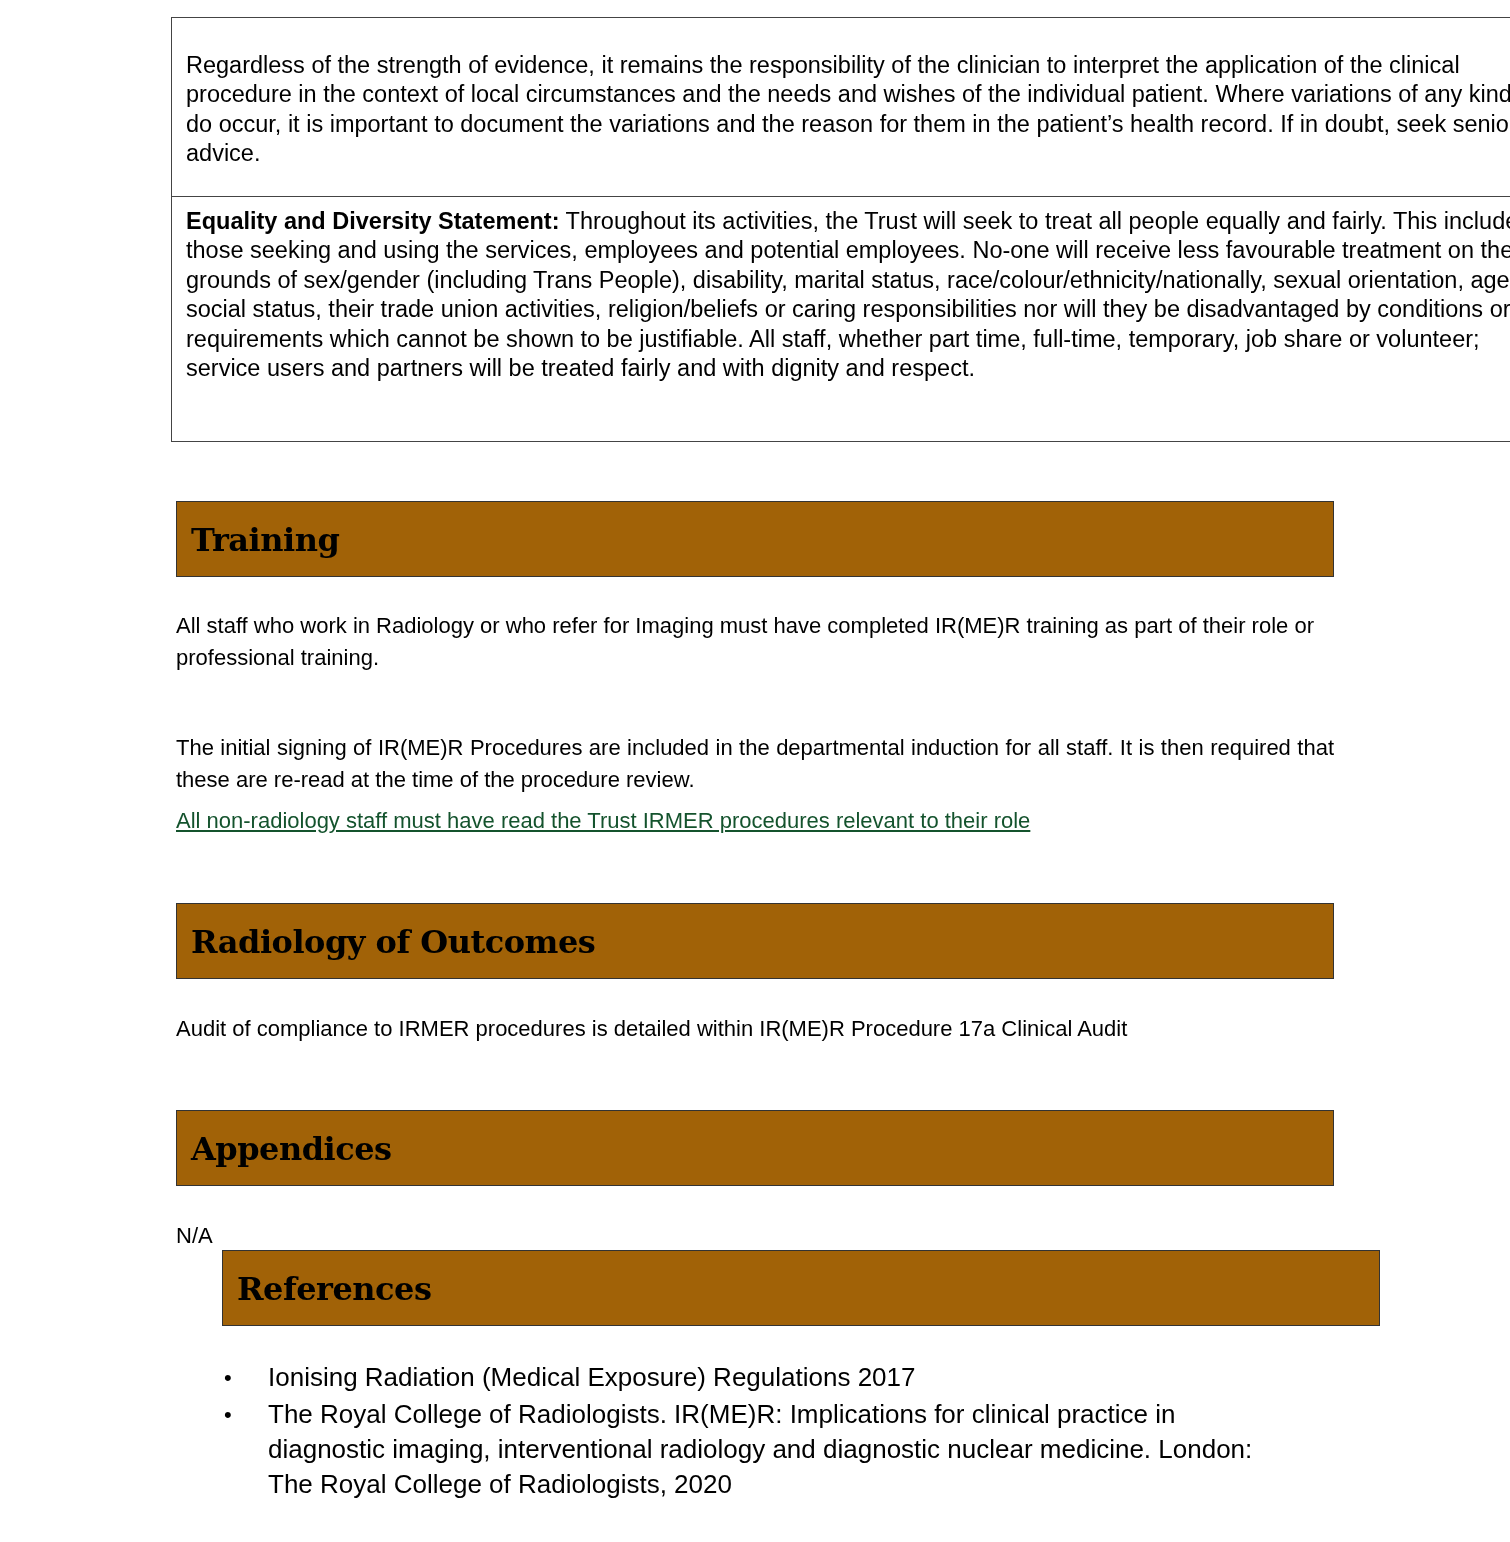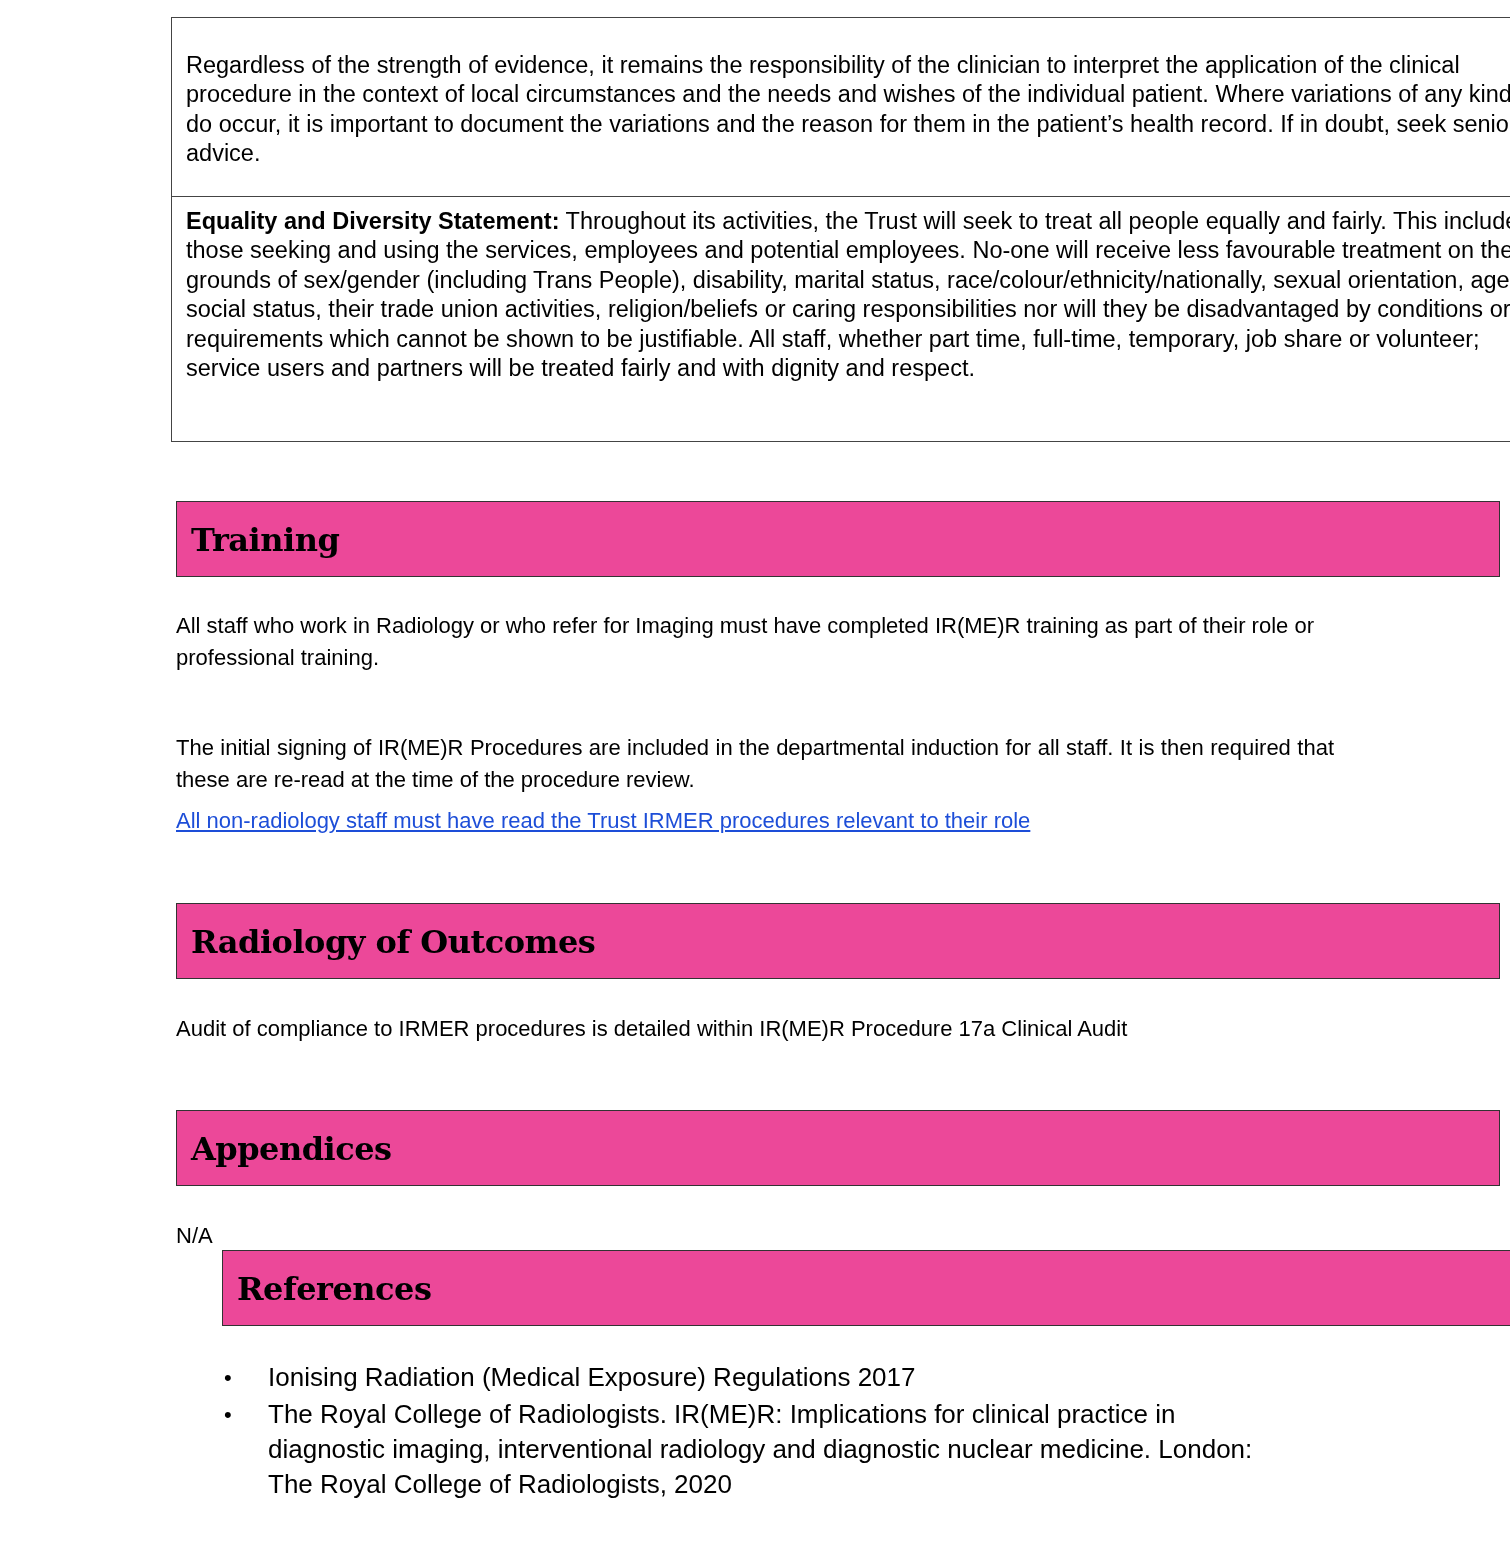--- a/index.html
+++ b/index.html
@@ -39,23 +39,23 @@
       height: 236px;
       box-sizing: border-box;
       margin-top: 8px;
     }
     .cell-equality b {
       font-weight: bold;
     }
     .section-header {
       position: absolute;
       left: 176px;
-      width: 1324px;
+      width: 1158px;
       height: 76px;
-      background: #ec4899;
+      background: #a16207;
       border: 1.5px solid #333333;
       box-sizing: border-box;
       font-family: "DejaVu Serif", serif;
       font-weight: bold;
       font-size: 32px;
       line-height: 76px;
       padding-left: 14px;
       letter-spacing: -0.5px;
     }
     .para {
@@ -63,21 +63,21 @@
       left: 176px;
       width: 1158px;
       font-size: 22px;
       line-height: 32px;
     }
     .justify {
       text-align: justify;
       text-align-last: left;
     }
     .link {
-      color: #1d4ed8;
+      color: #14532d;
       text-decoration: underline;
       cursor: pointer;
     }
     .ref-list {
       position: absolute;
       left: 176px;
       top: 1360px;
       width: 1158px;
       margin: 0;
       padding: 0;

